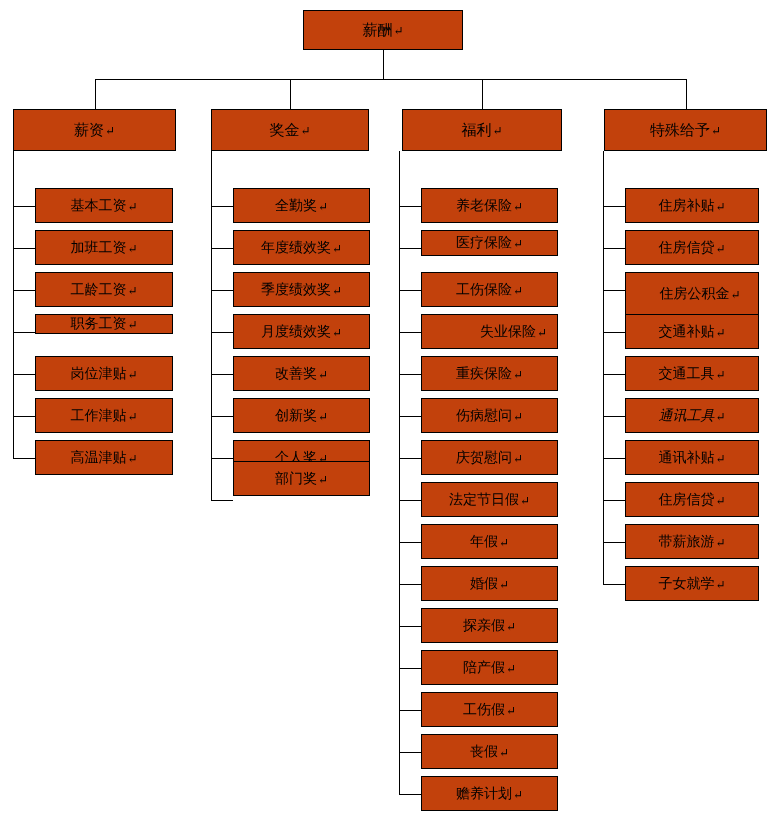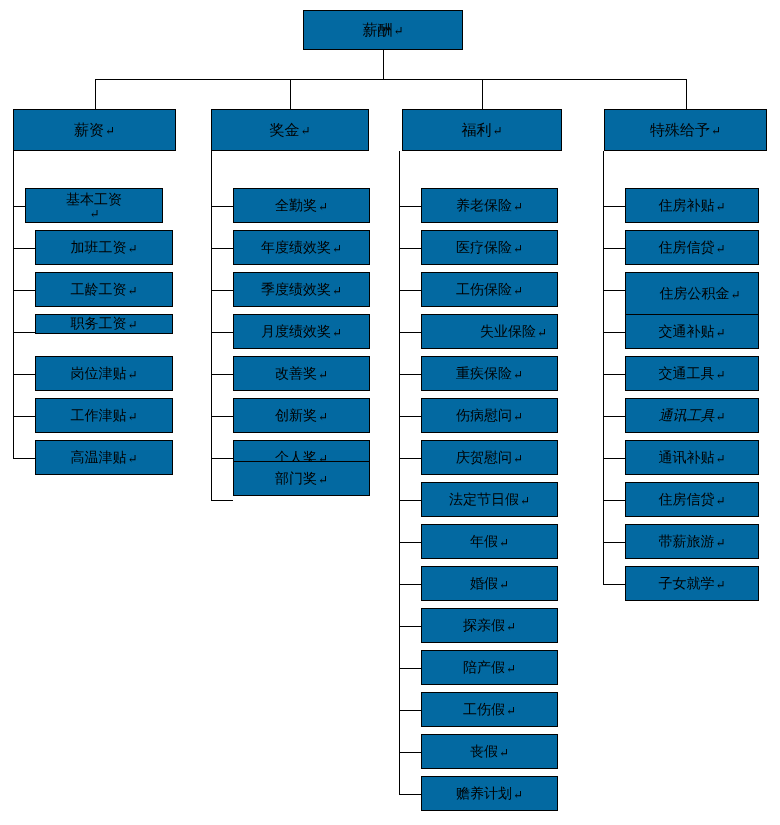--- a/index.html
+++ b/index.html
@@ -17,21 +17,21 @@
   }
   #diagram {
     position: relative;
     width: 780px;
     height: 825px;
   }
   .node {
     position: absolute;
     box-sizing: border-box;
     border: 1px solid #000000;
-    background: #0369a1;
+    background: #c2410c;
     display: flex;
     align-items: center;
     justify-content: center;
     font-size: 15px;
     line-height: 1;
     white-space: nowrap;
     z-index: 3;
   }
   .node.root {
     font-size: 15px;
@@ -71,21 +71,21 @@
     </div>
     <div class="line v" style="left: 383px; top: 50px; height: 29px;"></div>
     <div class="line h" style="left: 94.5px; top: 79px; width: 591px;"></div>
     <div class="line v" style="left: 94.5px; top: 79px; height: 30px;"></div>
     <div class="node cat" style="left: 13px; top: 109px; width: 163px; height: 42px;">
       <span>薪资</span>
       <span class="pilcrow">↵</span>
     </div>
     <div class="line v" style="left: 13px; top: 151px; height: 306.5px;"></div>
     <div class="line h" style="left: 13px; top: 205.5px; width: 22px;"></div>
-    <div class="node leaf" style="left: 25px; top: 188px; width: 138px; height: 35px; flex-direction: column;">
+    <div class="node leaf" style="left: 35px; top: 188px; width: 138px; height: 35px;">
       <span>基本工资</span>
       <span class="pilcrow">↵</span>
     </div>
     <div class="line h" style="left: 13px; top: 247.5px; width: 22px;"></div>
     <div class="node leaf" style="left: 35px; top: 230px; width: 138px; height: 35px;">
       <span>加班工资</span>
       <span class="pilcrow">↵</span>
     </div>
     <div class="line h" style="left: 13px; top: 289.5px; width: 22px;"></div>
     <div class="node leaf" style="left: 35px; top: 272px; width: 138px; height: 35px;">
@@ -163,21 +163,21 @@
       <span>福利</span>
       <span class="pilcrow">↵</span>
     </div>
     <div class="line v" style="left: 399px; top: 151px; height: 642.5px;"></div>
     <div class="line h" style="left: 399px; top: 205.5px; width: 22px;"></div>
     <div class="node leaf" style="left: 421px; top: 188px; width: 137px; height: 35px;">
       <span>养老保险</span>
       <span class="pilcrow">↵</span>
     </div>
     <div class="line h" style="left: 399px; top: 247.5px; width: 22px;"></div>
-    <div class="node leaf" style="left: 421px; top: 230px; width: 137px; height: 35px; text-align: center;">
+    <div class="node leaf" style="left: 421px; top: 230px; width: 137px; height: 26px; text-align: center;">
       <span>医疗保险</span>
       <span class="pilcrow">↵</span>
     </div>
     <div class="line h" style="left: 399px; top: 289.5px; width: 22px;"></div>
     <div class="node leaf" style="left: 421px; top: 272px; width: 137px; height: 35px;">
       <span>工伤保险</span>
       <span class="pilcrow">↵</span>
     </div>
     <div class="line h" style="left: 399px; top: 331.5px; width: 22px;"></div>
     <div class="node leaf" style="left: 421px; top: 314px; width: 137px; height: 35px; padding-left: 48px;">

